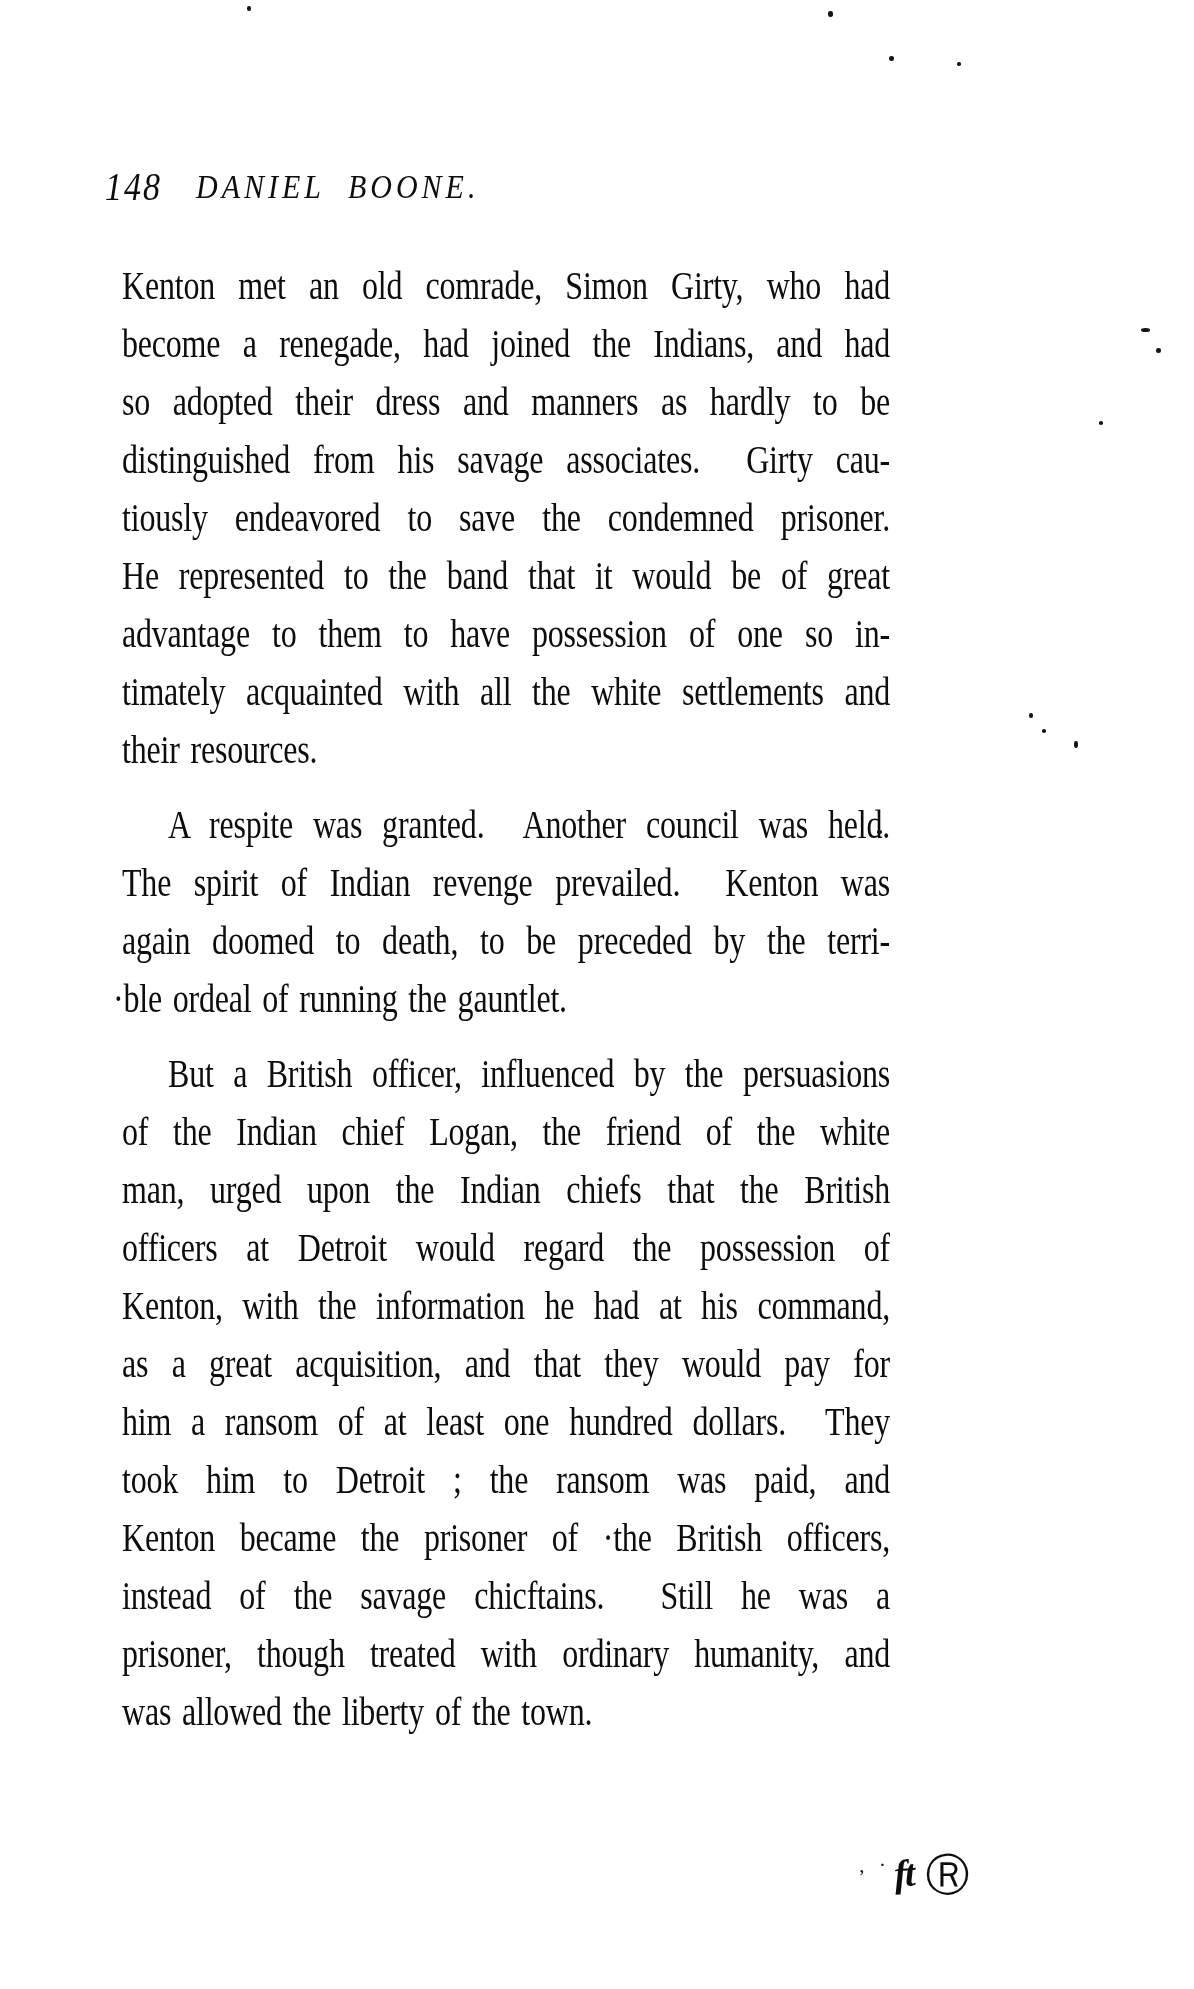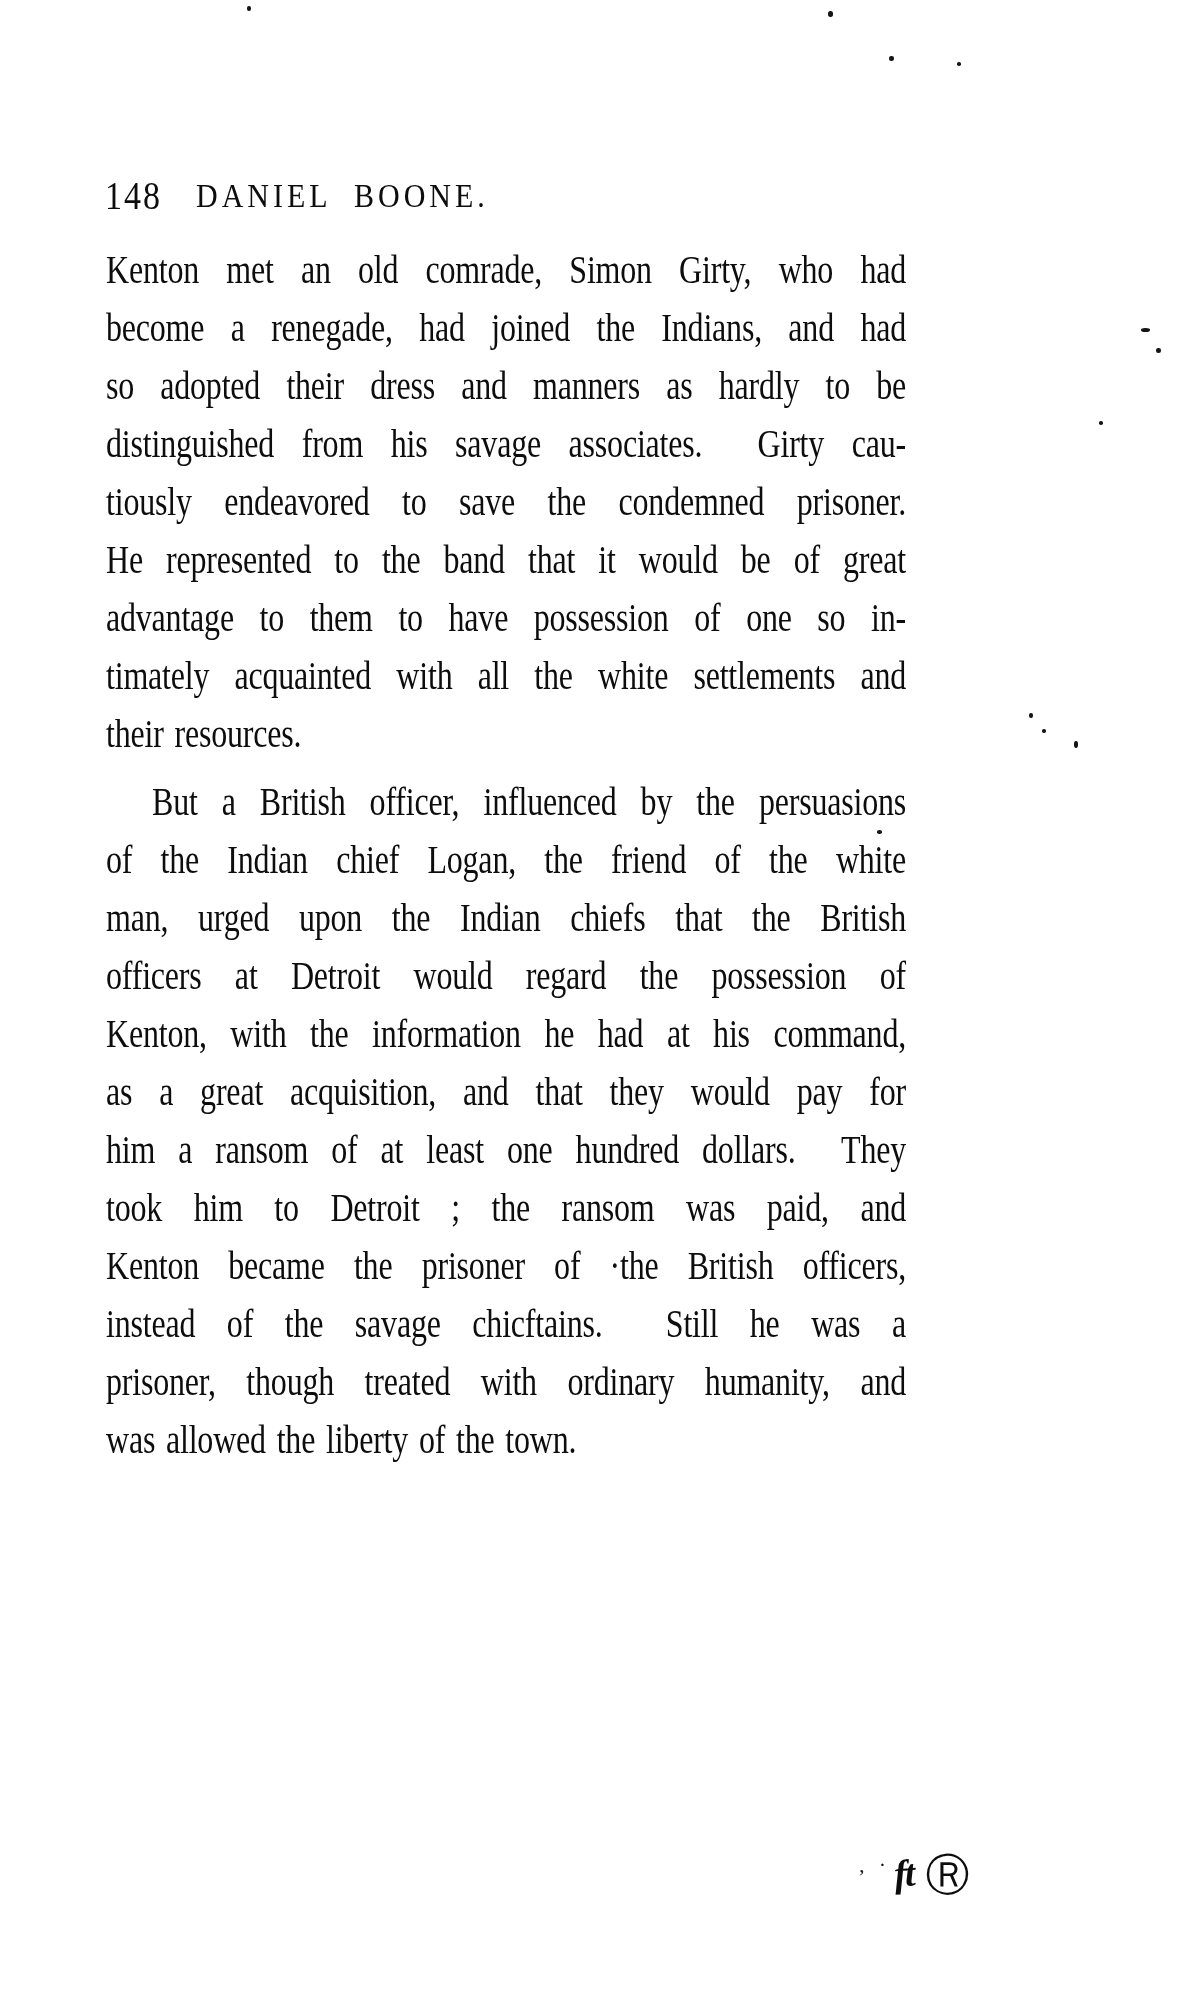--- a/index.html
+++ b/index.html
@@ -6,37 +6,37 @@
   .page{
     position:relative;
     width:1194px;height:1989px;
     background:#ffffff;
     color:#0d0d0d;
     font-family:"Liberation Serif","DejaVu Serif",serif;
     overflow:hidden;
     margin:0 auto;
   }
   
-  .header{position:absolute;top:177px;left:105px;width:802px;height:40px;}
+  .header{position:absolute;top:168px;left:105px;width:802px;height:40px;font-style:italic;}
   .pagenum{
     position:absolute;left:0;top:0;
     font-size:34px;letter-spacing:2px;
     transform:scaleY(1.15);transform-origin:0 50%;
   }
   .running-title{
     position:absolute;left:392px;top:2px;width:420px;
     transform:translateX(-50%) scaleY(1.1);transform-origin:50% 50%;
     left:50%;
     margin-left:-100px;
     font-size:30px;letter-spacing:4px;word-spacing:12px;
     white-space:nowrap;
   }
   
   .textbody{position:absolute;top:240px;left:105px;width:802px;}
-  .para{margin:1px;}
+  .para{margin:17px;}
   .para + .para{margin-top:10px;}
   .line{
     height:58px;line-height:58px;
     font-size:32px;
     letter-spacing:-0.2px;
     word-spacing:3px;
     white-space:nowrap;
     transform:scaleY(1.22);transform-origin:0 50%;
     overflow:hidden;
   }
@@ -84,20 +84,26 @@
         <div class="line j">become a renegade, had joined the Indians, and had</div>
         <div class="line j">so adopted their dress and manners as hardly to be</div>
         <div class="line j">distinguished from his savage associates.&nbsp; Girty cau-</div>
         <div class="line j">tiously endeavored to save the condemned prisoner.</div>
         <div class="line j">He represented to the band that it would be of great</div>
         <div class="line j">advantage to them to have possession of one so in-</div>
         <div class="line j">timately acquainted with all the white settlements and</div>
         <div class="line">their resources.</div>
       </div>
       <div class="para indent">
+        <div class="line j">A respite was granted.&nbsp; Another council was held.</div>
+        <div class="line j">The spirit of Indian revenge prevailed.&nbsp; Kenton was</div>
+        <div class="line j">again doomed to death, to be preceded by the terri-</div>
+        <div class="line outdent">·ble ordeal of running the gauntlet.</div>
+      </div>
+      <div class="para indent">
         <div class="line j">But a British officer, influenced by the persuasions</div>
         <div class="line j">of the Indian chief Logan, the friend of the white</div>
         <div class="line j">man, urged upon the Indian chiefs that the British</div>
         <div class="line j">officers at Detroit would regard the possession of</div>
         <div class="line j">Kenton, with the information he had at his command,</div>
         <div class="line j">as a great acquisition, and that they would pay for</div>
         <div class="line j">him a ransom of at least one hundred dollars.&nbsp; They</div>
         <div class="line j">took him to Detroit ; the ransom was paid, and</div>
         <div class="line j">Kenton became the prisoner of&nbsp;·the British officers,</div>
         <div class="line j">instead of the savage chicftains.&nbsp; Still he was a</div>

